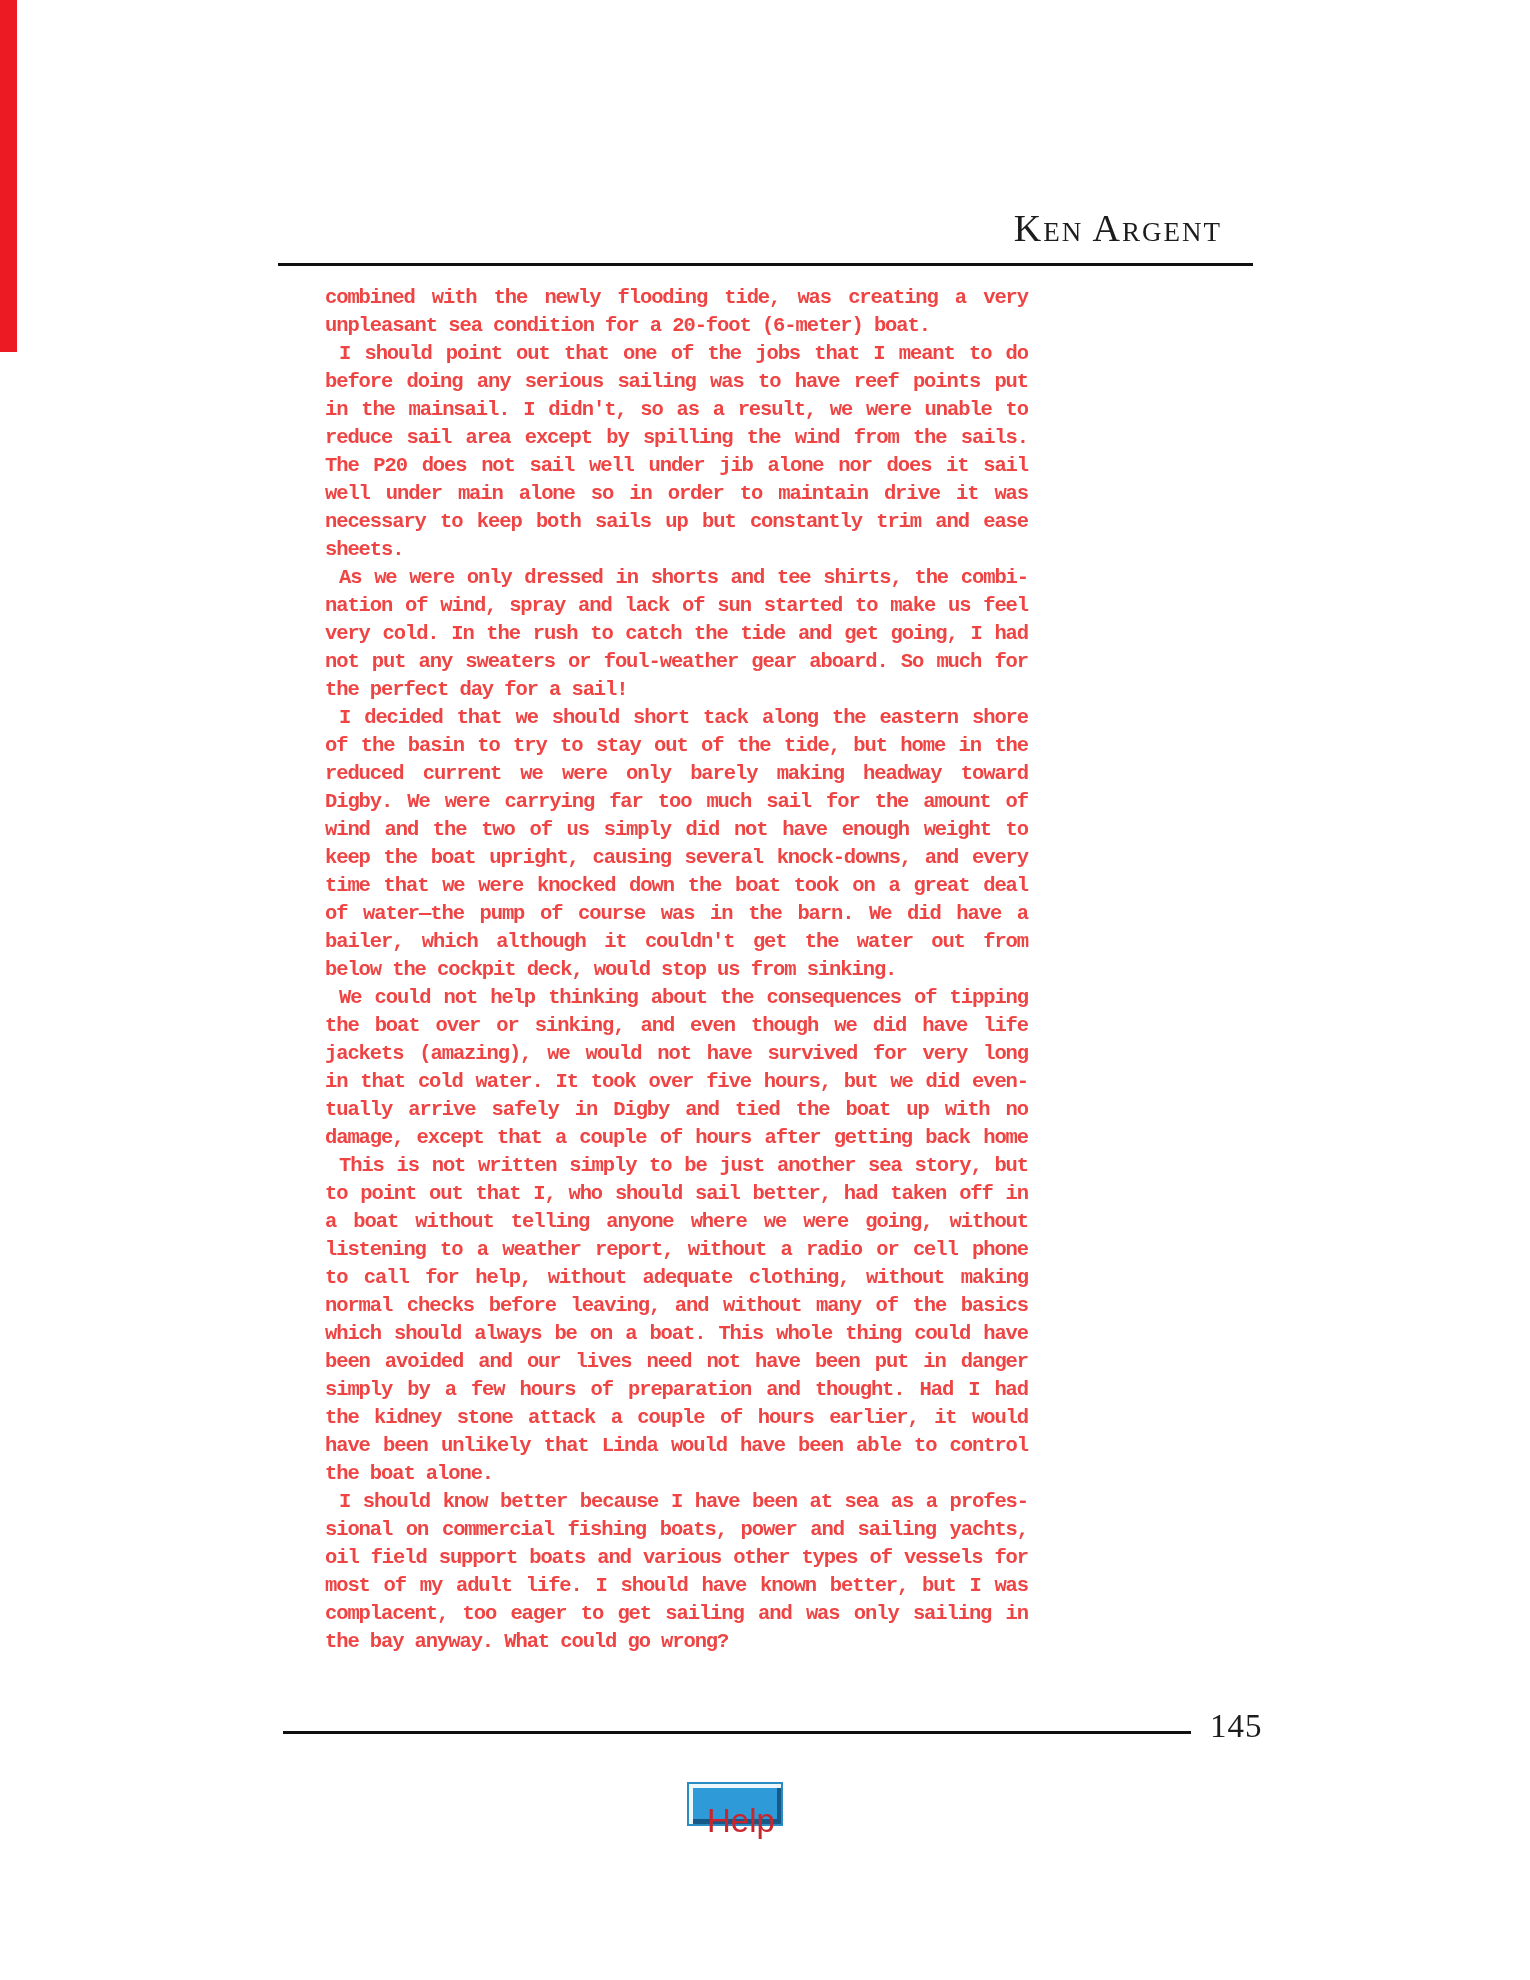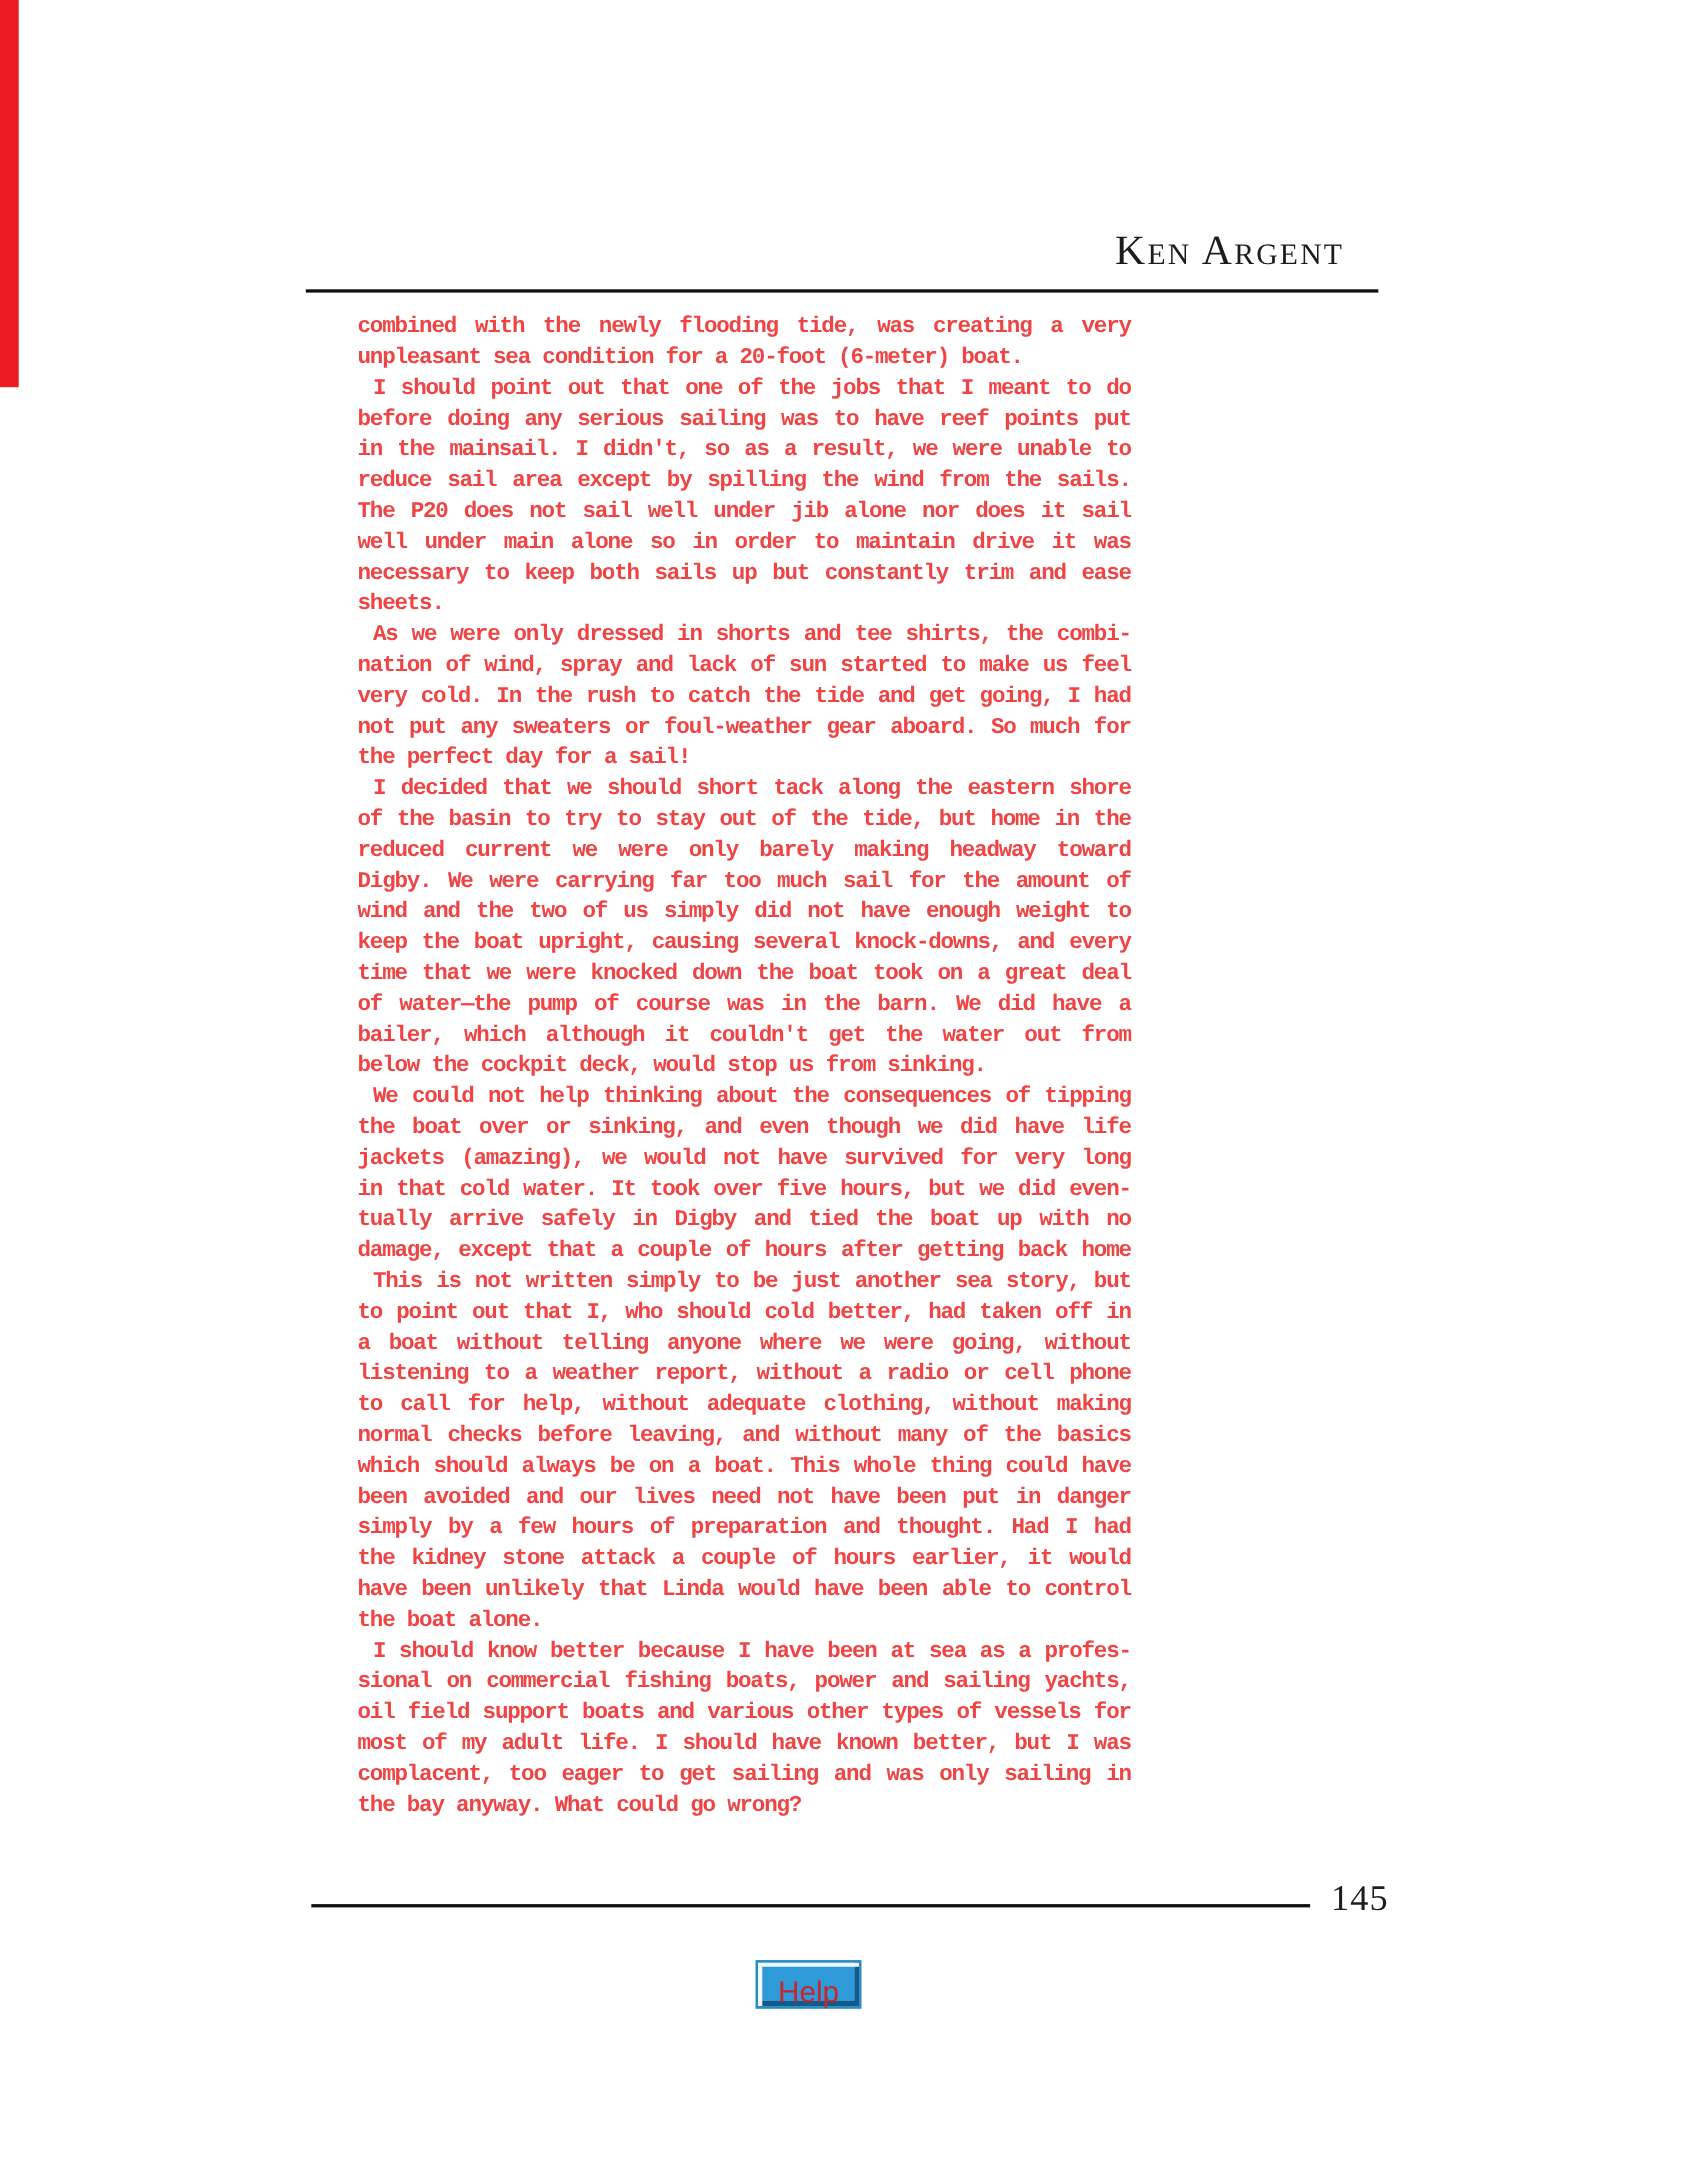--- a/index.html
+++ b/index.html
@@ -69,24 +69,24 @@
     position: absolute;
     left: 687px; top: 1782px;
     width: 96px; height: 44px;
     box-sizing: border-box;
     background: #2e9ad8;
     border: 2px solid #2b8cc4;
     box-shadow: inset 2px 2px 0 2px rgba(255,255,255,0.92),
                 inset -3px -4px 0 1px rgba(14,62,106,0.72);
     color: #c9252d;
     font-family: "Liberation Sans", sans-serif;
-    font-size: 27px;
+    font-size: 33px;
     line-height: 38px;
     text-align: center;
-    padding: 8px;
+    padding: 18px;
     cursor: pointer;
   }
 </style>
 </head>
 <body>
 
 <div class="page">
   <div class="red-ribbon" style="background: rgb(236, 27, 35);"></div>
 
   <div class="author-name">Ken Argent</div>
@@ -119,21 +119,21 @@
       <div class="line j">of water—the pump of course was in the barn. We did have a</div>
       <div class="line j">bailer, which although it couldn't get the water out from</div>
       <div class="line">below the cockpit deck, would stop us from sinking.</div>
       <div class="line j ind">We could not help thinking about the consequences of tipping</div>
       <div class="line j">the boat over or sinking, and even though we did have life</div>
       <div class="line j">jackets (amazing), we would not have survived for very long</div>
       <div class="line j">in that cold water. It took over five hours, but we did even-</div>
       <div class="line j">tually arrive safely in Digby and tied the boat up with no</div>
       <div class="line j">damage, except that a couple of hours after getting back home</div>
       <div class="line j ind">This is not written simply to be just another sea story, but</div>
-      <div class="line j">to point out that I, who should cold better, had taken off in</div>
+      <div class="line j">to point out that I, who should sail better, had taken off in</div>
       <div class="line j">a boat without telling anyone where we were going, without</div>
       <div class="line j">listening to a weather report, without a radio or cell phone</div>
       <div class="line j">to call for help, without adequate clothing, without making</div>
       <div class="line j">normal checks before leaving, and without many of the basics</div>
       <div class="line j">which should always be on a boat. This whole thing could have</div>
       <div class="line j">been avoided and our lives need not have been put in danger</div>
       <div class="line j">simply by a few hours of preparation and thought. Had I had</div>
       <div class="line j">the kidney stone attack a couple of hours earlier, it would</div>
       <div class="line j">have been unlikely that Linda would have been able to control</div>
       <div class="line">the boat alone.</div>

